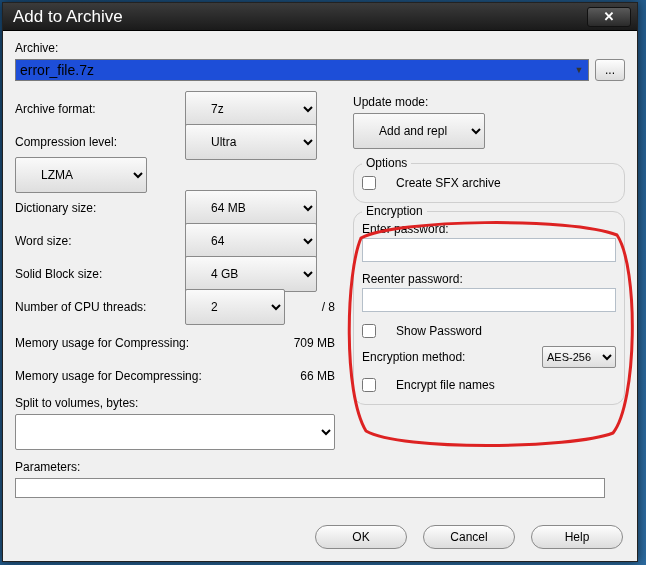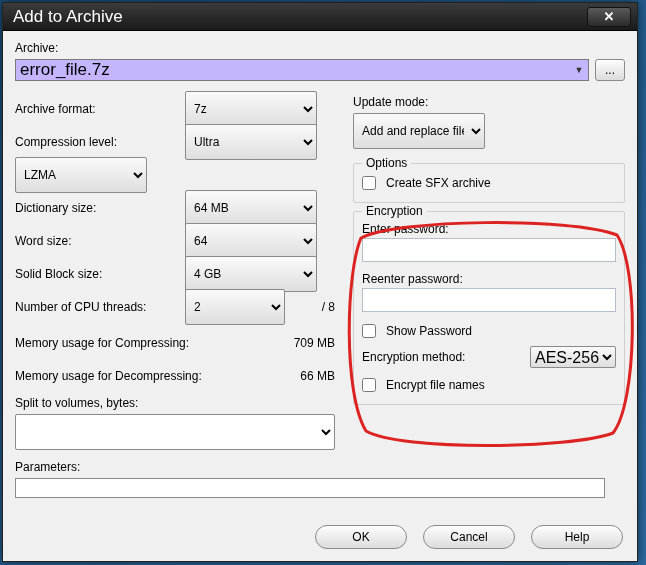--- a/index.html
+++ b/index.html
@@ -47,23 +47,23 @@
     display: flex;
     flex-direction: column;
     position: relative;
   }
   .row { display: flex; align-items: center; margin-bottom: 6px; }
   .archive-row { margin-top: 4px; }
   .archive-input {
     flex: 1;
     height: 22px;
     border: 1px solid #7a7a7a;
-    background: #c4b5fd;
+    background: #1d4ed8;
     padding: 2px 18px 2px 4px;
-    font-size: 17px;
+    font-size: 14px;
     position: relative;
   }
   .archive-combo { position: relative; flex: 1; display: flex; }
   .combo-arrow {
     position: absolute; right: 3px; top: 3px; width: 14px; height: 16px;
     display: flex; align-items: center; justify-content: center;
     color: #333; font-size: 9px; pointer-events: none;
   }
   .browse-btn {
     width: 30px; height: 22px; margin-left: 6px;
@@ -77,54 +77,54 @@
   .col-right { flex: 1; position: relative; }
   .form-row { display: flex; align-items: center; height: 28px; margin-bottom: 5px; }
   .form-row .lbl { width: 170px; }
   .form-row .val { margin-left: auto; text-align: right; min-width: 60px; }
   select.dd, .dd {
     width: 132px; height: 36px;
     background: linear-gradient(#fafafa,#dedede);
     border: 1px solid #8a8a8a;
     border-radius: 2px;
     font-size: 12px;
-    padding: 1px 4px;
+    padding: 1px 21px;
   }
   .dd-wide { width: 268px; }
   .split-to { margin-top: 6px; }
   .split-to .combo { margin-top: 4px; }
   .param-row { margin-top: 10px; }
   .param-row input {
     margin-top: 4px; width: 100%; height: 20px;
     border: 1px solid #8a8a8a; padding: 2px 4px; font-size: 12px;
     background: #fff;
   }
   .group {
-    border: 1px solid #cfcfcf; border-radius: 2px;
+    border: 1px solid #cfcfcf; border-radius: 12px;
     padding: 8px 8px 8px 8px; margin-bottom: 8px;
     position: relative;
   }
   .group-title {
     position: absolute; top: -8px; left: 8px;
     background: #f0f0f0; padding: 0 4px; font-size: 12px;
   }
-  .check-row { display: flex; align-items: center; height: 22px; gap: 10px; }
+  .check-row { display: flex; align-items: center; height: 22px; gap: 20px; }
   .check-row input[type=checkbox]{ width: 14px; height: 14px; }
   .pw-label { margin-top: 2px; margin-bottom: 2px; }
   .pw-input {
     width: 100%; height: 24px;
     border: 1px solid #b5bfc9; background: #fff;
     margin-bottom: 8px; padding: 2px 4px; font-size: 12px;
   }
   .enc-method-row { display: flex; align-items: center; margin-top: 4px; margin-bottom: 6px; }
   .enc-method-row .lbl { flex: 1; }
   .enc-method-row select {
-    width: 86px; height: 22px;
+    width: 74px; height: 22px;
     background: linear-gradient(#fafafa,#dedede);
-    border: 1px solid #8a8a8a; border-radius: 2px; font-size: 16px;
+    border: 1px solid #8a8a8a; border-radius: 2px; font-size: 11px;
   }
   .buttons {
     display: flex; justify-content: flex-end; gap: 16px;
     padding: 10px 14px 12px 0;
   }
   .btn {
     width: 92px; height: 24px;
     background: linear-gradient(#fdfdfd,#dcdcdc);
     border: 1px solid #8a8a8a; border-radius: 12px;
     font-size: 12px; cursor: pointer;

